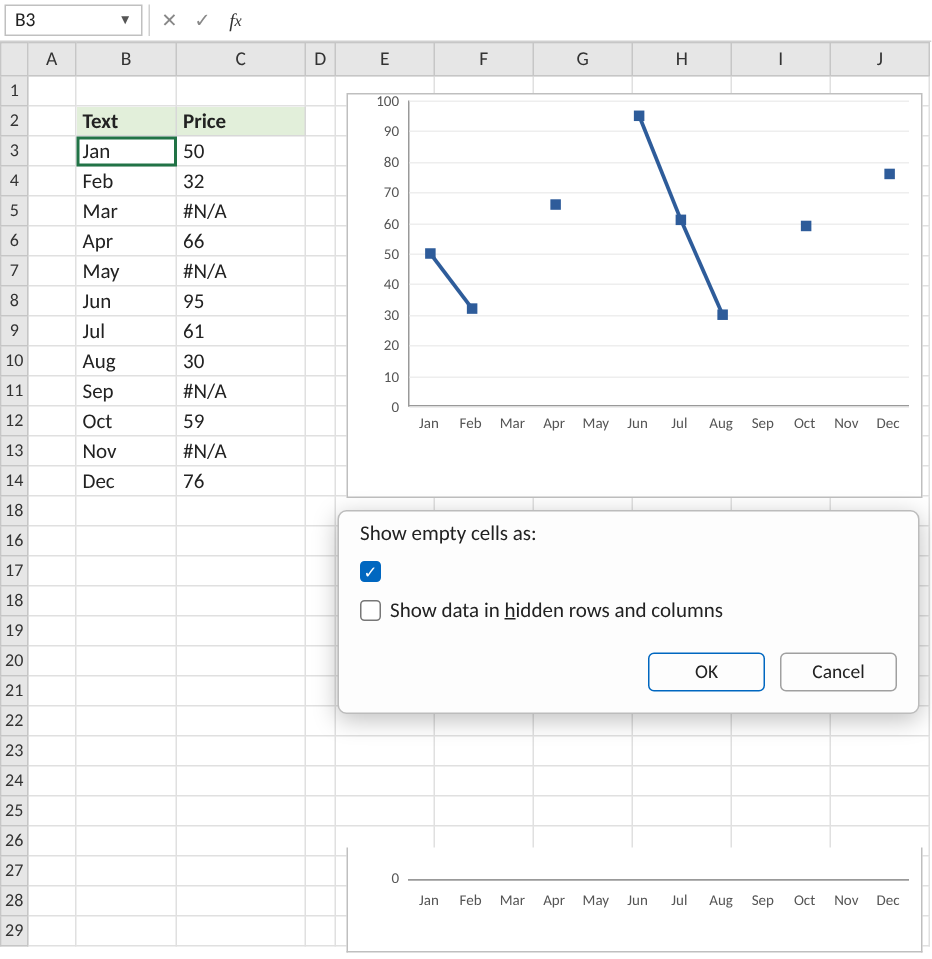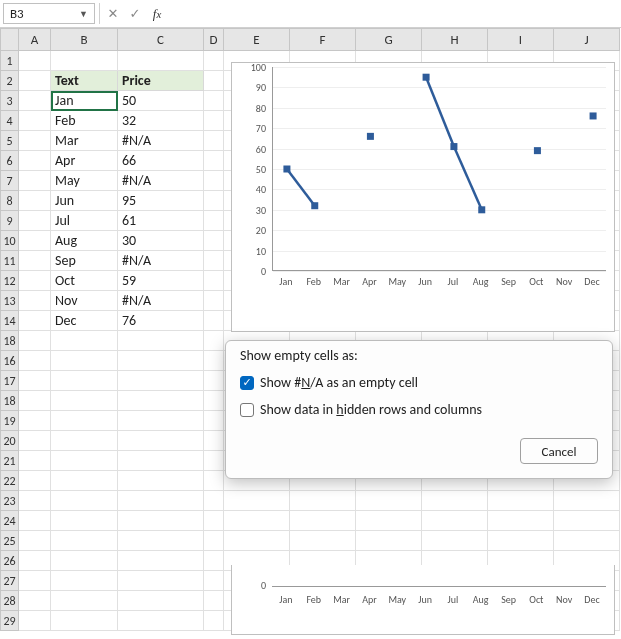--- a/index.html
+++ b/index.html
@@ -635,25 +635,27 @@
     </div>
 </div>
 
 <div class="dialog">
   <div class="dlg-body">
     <div class="radio-row">
       <div class="radio-label-col">Show empty cells as:</div>
     </div>
     <div class="check-row">
       <span id="c-na" class="check checked"></span>
-      <span><span>Show #</span><span class="ul">N</span><span>/A as an empty cell</span></span>
     </div>
     <div class="check-row">
       <span id="c-hid" class="check"></span>
       <span><span>Show data in </span><span class="ul">h</span><span>idden rows and columns</span></span>
     </div>
   </div>
   <div class="dlg-buttons">
+    <div class="btn primary">
+        <span>OK</span>
+      </div>
     <div class="btn">
         <span>Cancel</span>
       </div>
   </div>
 </div>
 
 </body></html>

